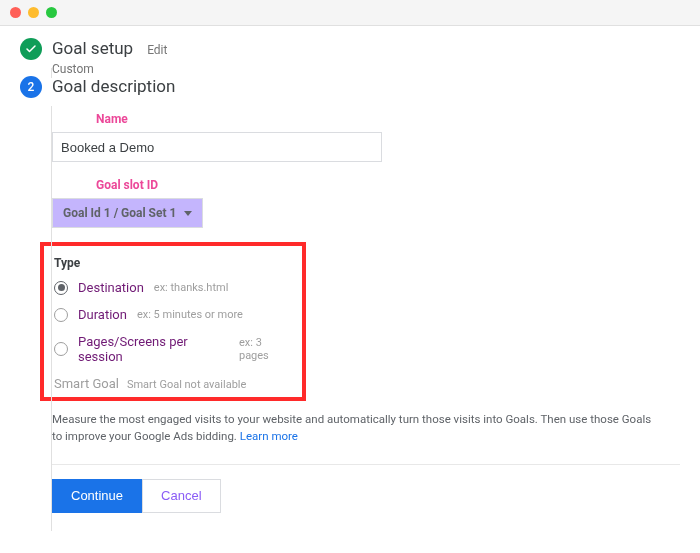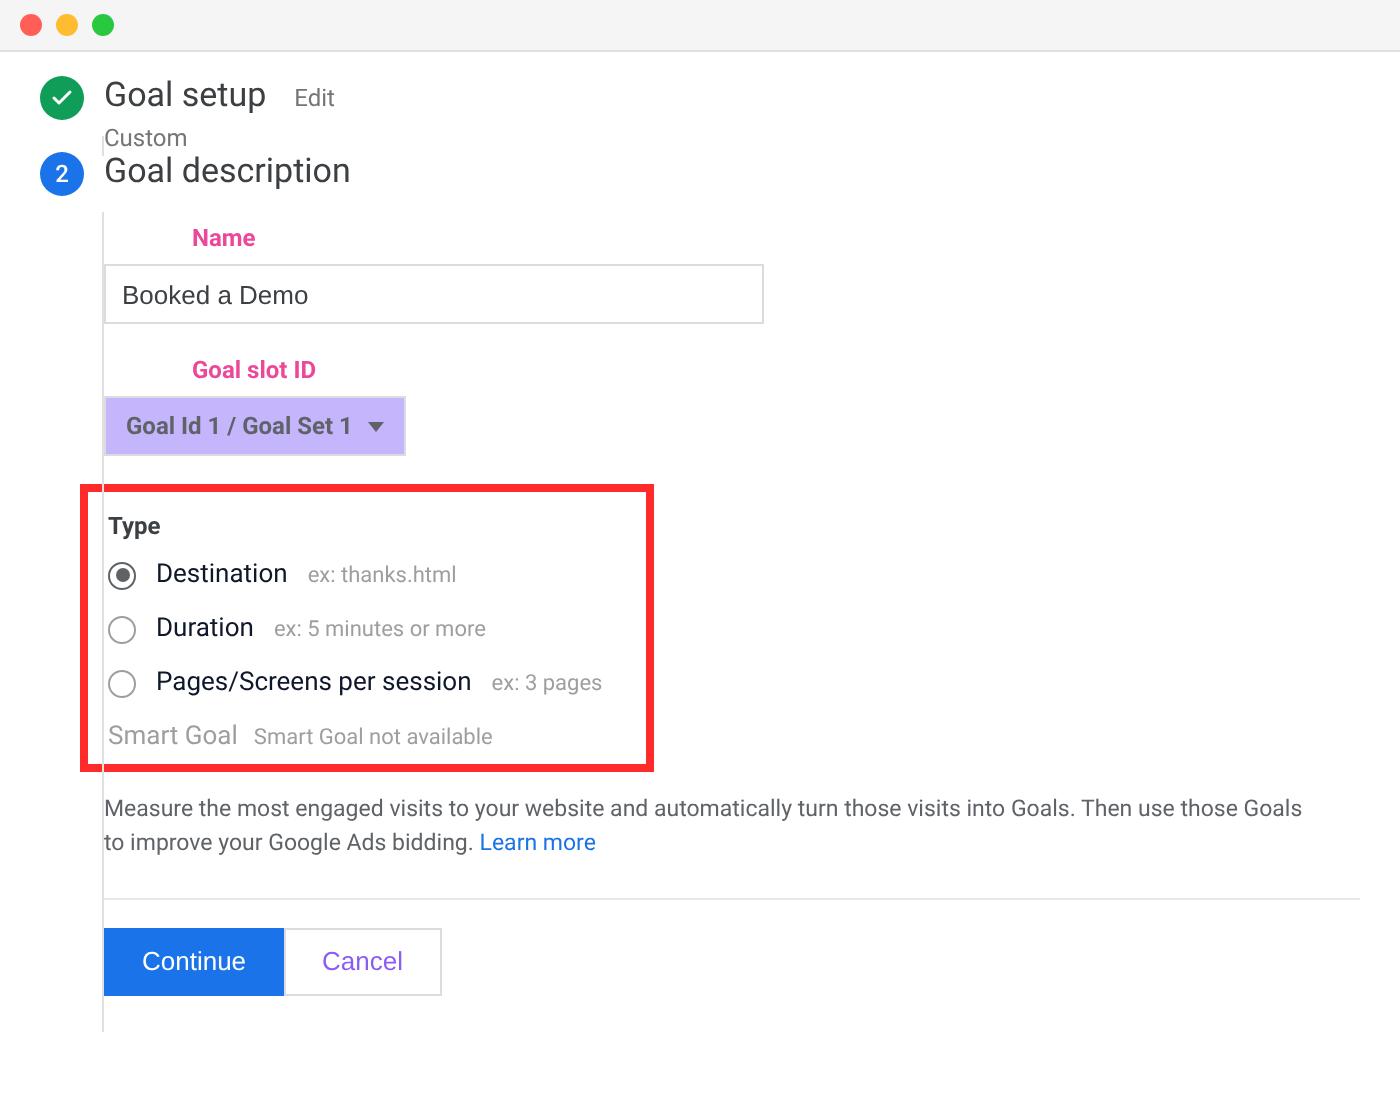--- a/index.html
+++ b/index.html
@@ -72,21 +72,21 @@
       width: 0; height: 0;
       border-left: 4px solid transparent;
       border-right: 4px solid transparent;
       border-top: 5px solid #5f6368;
     }
 
     .type-box {
       border: 4px solid #ff2a2a;
       margin-top: 14px;
       padding: 10px 10px 6px 10px;
-      width: 287px;
+      width: 266px;
       margin-left: -12px;
     }
     .type-box .type-label {
       font-size: 12px; font-weight: 700; color: #3c4043;
       margin-bottom: 10px;
     }
     .radio-row {
       display: flex; align-items: center; gap: 10px;
       margin-bottom: 12px;
     }
@@ -95,21 +95,21 @@
       border: 1.5px solid #9e9e9e;
       display: flex; align-items: center; justify-content: center;
       flex-shrink: 0;
       cursor: pointer;
     }
     .radio.checked { border-color: #5f6368; }
     .radio.checked .rdot {
       width: 7px; height: 7px; border-radius: 50%;
       background: #5f6368;
     }
-    .radio-label { font-size: 13px; color: #0f172a; }
+    .radio-label { font-size: 13px; color: #701a75; }
     .radio-ex { font-size: 11px; color: #9e9e9e; }
     .smart-row {
       display: flex; align-items: baseline; gap: 8px;
       color: #9e9e9e; font-size: 13px;
       margin-top: 4px;
     }
 
     .smart-desc {
       font-size: 11.5px; color: #5f6368;
       margin-top: 10px; line-height: 1.5;

